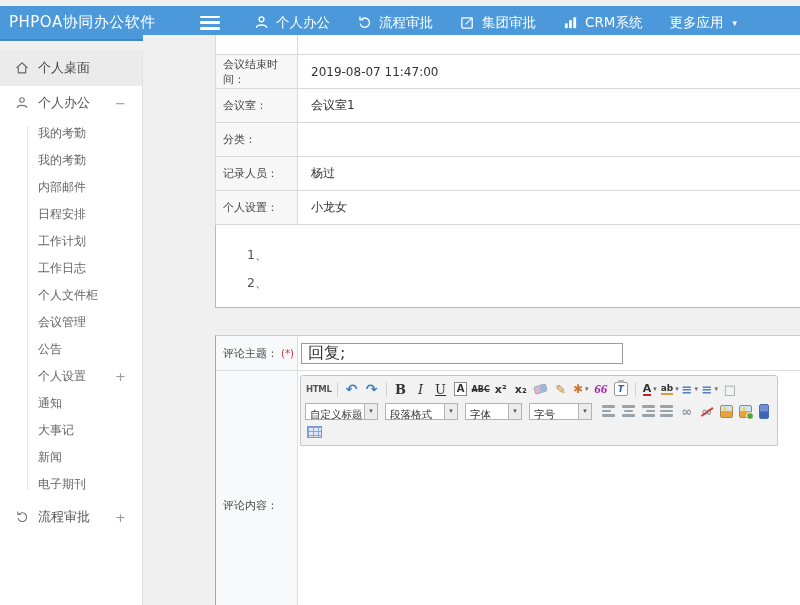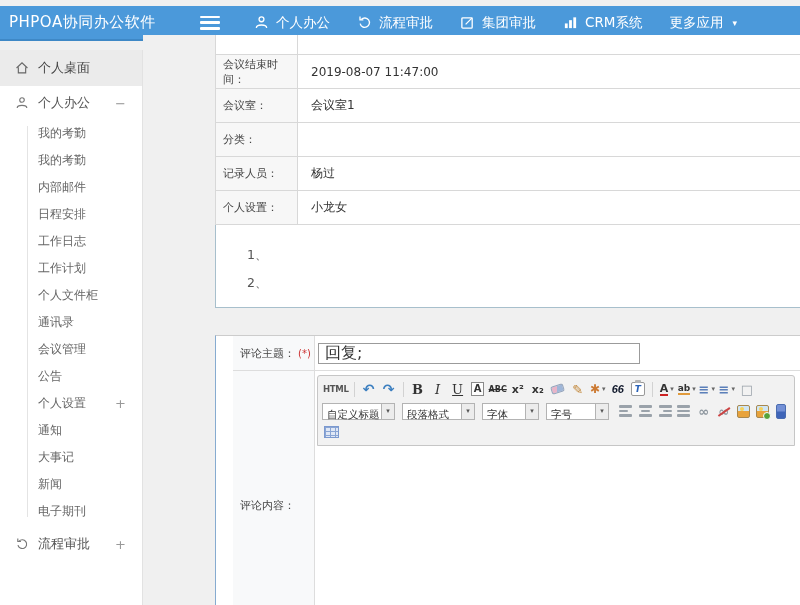--- a/index.html
+++ b/index.html
@@ -41,21 +41,21 @@
   .m-label { width:82px; background:#f7f7f7; border-right:1px solid #d8d8d8; display:flex; align-items:center; padding-left:7px; font-size:11px; color:#444; }
   .m-value { flex:1; display:flex; align-items:center; padding-left:13px; font-size:12px; color:#333; }
 
   .minutes { height:83px; background:#fff; border:1px solid #a7bfcc; border-top:none; border-right:none; padding:16px 0 0 31px; }
   .minutes div { font-size:12.5px; color:#555; line-height:28px; }
 
   .c-table { margin-top:27px; border-top:1px solid #cccccc; border-left:1px solid #86abd0; }
   .c-row { display:flex; background:#fff; }
   .c-row.subject { height:35px; }
   .c-row.content { height:268px; }
-  .c-label { width:82px; background:#f8f9fa; border-right:1px solid #ddd; border-bottom:1px solid #ddd; display:flex; align-items:center; gap:3px; padding-left:7px; font-size:11px; color:#444;margin-left:17px; }
+  .c-label { width:82px; background:#f8f9fa; border-right:1px solid #ddd; border-bottom:1px solid #ddd; display:flex; align-items:center; gap:3px; padding-left:7px; font-size:11px; color:#444; }
   .c-row.content .c-label { border-bottom:none; }
   .required { color:#cc3333; font-size:10px; }
   .c-value { flex:1; border-bottom:1px solid #ddd; display:flex; align-items:center; padding-left:3px; }
   .c-row.content .c-value { border-bottom:none; display:block; padding:4px 0 0 2px; }
   .subj-input { width:322px; height:21px; border:1px solid #9b9b9b; font-size:16px; padding:1px 6px; color:#333; font-family:inherit; }
 
   
   .editor { width:478px; }
   .ke-toolbar { border:1px solid #c6c6c6; border-radius:3px 3px 0 0; background:#f2f2f2; padding:2px 4px 3px 4px; }
   .ke-row { display:flex; align-items:center; height:22px; }
@@ -64,21 +64,21 @@
   .tbtn .car { font-size:7px; color:#666; margin-left:2px; }
   .tb-sep { width:1px; height:15px; background:#d2d2d2; margin:0 4px; }
   .t-html { font-size:8.5px; font-weight:bold; color:#555; letter-spacing:-0.3px; }
   .t-blue { color:#3c7fc0; font-weight:bold; font-size:14px; }
   .t-bold { font-family:"DejaVu Serif","Liberation Serif",serif; font-weight:bold; font-size:13px; }
   .t-italic { font-family:"DejaVu Serif","Liberation Serif",serif; font-style:italic; font-size:13px; }
   .t-underline { font-family:"DejaVu Serif","Liberation Serif",serif; text-decoration:underline; font-size:13px; }
   .t-boxed .g { border:1px solid #8a8a8a; font-size:10px; font-weight:bold; padding:0 2px; line-height:12px; background:#fdfdfd; }
   .t-strike { font-size:8px; font-weight:bold; text-decoration:line-through; }
   .t-script { font-size:11px; font-weight:bold; }
-  .t-quote { font-family:Liberation Sans, sans-serif; font-weight:bold; font-style:italic; font-size:11px; color:#0f172a; }
+  .t-quote { font-family:Liberation Serif, serif; font-weight:bold; font-style:italic; font-size:13px; color:#a21caf; }
   .t-colorA .g { font-weight:bold; font-size:11px; line-height:11px; border-bottom:2px solid #cc2222; }
   .t-marker .g { font-size:9px; font-weight:bold; line-height:10px; border-bottom:2px solid #e09a3c; }
   .t-list .g { color:#5b7fb9; font-size:13px; font-weight:bold; }
   .t-page { color:#9aa2aa; font-size:13px; }
   .t-brush { color:#c08434; font-size:13px; }
   .t-wand .g { color:#cc7a33; font-size:12px; }
   .ieraser { width:13px; height:8px; background:linear-gradient(105deg,#e8b4c8 45%,#9fb6d8 45%); transform:rotate(-18deg); border-radius:2px; border:1px solid #93a3bb; }
   .iclip { width:14px; height:14px; border:1px solid #999; border-radius:2px; background:#fff; position:relative; font-size:9px; font-weight:bold; color:#2a62b8; display:flex; align-items:center; justify-content:center; }
   .iclip::before { content:""; position:absolute; top:-3px; left:3px; width:6px; height:3px; background:#b5b5b5; border-radius:1px; }
   .ke-select { height:17px; border:1px solid #b3b3b3; background:#fff; display:flex; align-items:stretch; font-size:10.5px; color:#333; margin-right:7px; cursor:pointer; }
@@ -176,30 +176,27 @@
       <li>
           <span>我的考勤</span>
         </li>
       <li>
           <span>内部邮件</span>
         </li>
       <li>
           <span>日程安排</span>
         </li>
       <li>
+          <span>工作计划</span>
+        </li>
+      <li>
           <span>工作日志</span>
         </li>
       <li>
-          <span>工作计划</span>
-        </li>
-      <li>
           <span>个人文件柜</span>
-        </li>
-      <li>
-          <span>通讯录</span>
         </li>
       <li>
           <span>会议管理</span>
         </li>
       <li>
           <span>公告</span>
         </li>
       <li>
           <span>个人设置</span>
           <span class="toggle">+</span>

